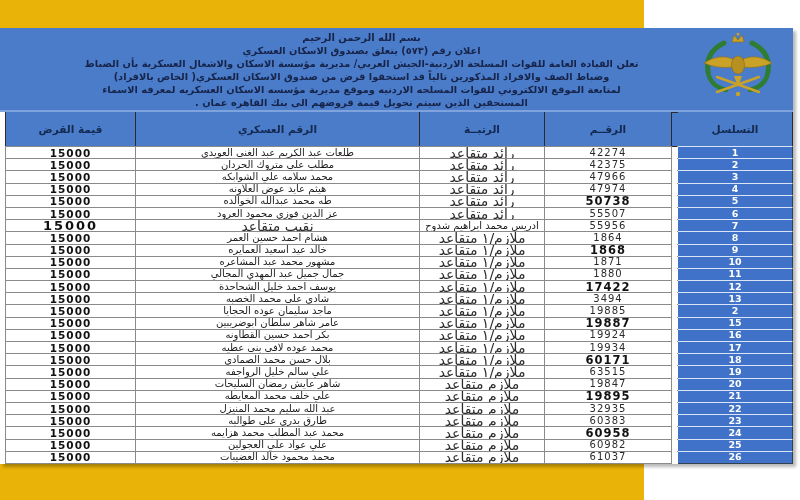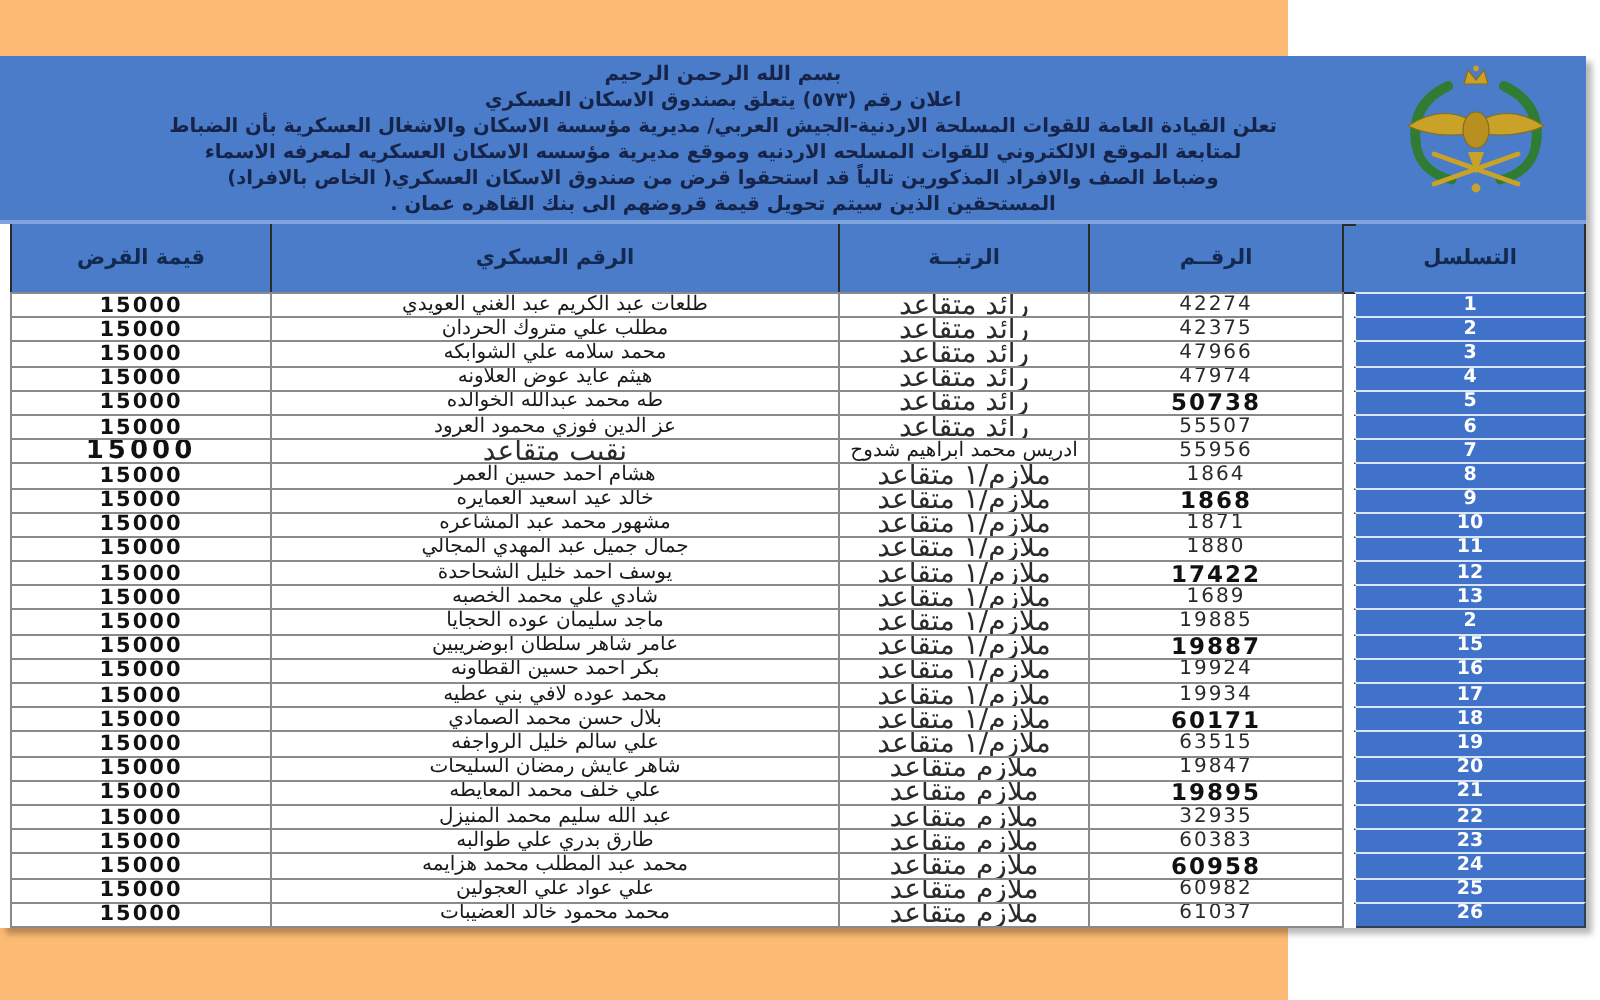--- a/index.html
+++ b/index.html
@@ -1,21 +1,21 @@
 <!DOCTYPE html>
 <html lang="ar"><head>
 <meta charset="utf-8">
 <style>
   html,body{margin:0;padding:0;}
   body{
     width:800px;height:500px;background:#ffffff;overflow:hidden;
     font-family:"DejaVu Sans", sans-serif;
     -webkit-font-smoothing:antialiased;
   }
-  .page{position:relative;width:644px;height:500px;background:#fdba74;}
+  .page{position:relative;width:644px;height:500px;background:#eab308;}
   .doc{
     position:absolute;left:0;top:28px;width:793px;
     box-shadow:3px 3px 3px rgba(0,0,0,0.28);
     background:#ffffff;
   }
   
   .band{
     position:relative;height:82px;background:#4a7cc9;
     border-bottom:2px solid #7fa3dc;
   }
@@ -87,22 +87,22 @@
 
           <path d="M18 60 L60 45" stroke="#c9a227" stroke-width="2.4" stroke-linecap="round"></path>
           <path d="M18 45 L60 60" stroke="#c9a227" stroke-width="2.4" stroke-linecap="round"></path>
           <circle cx="39" cy="62" r="2.2" fill="#c9a227"></circle>
         </svg>
       </div>
       <div class="htext" dir="rtl">
         <div class="basmala">بسم الله الرحمن الرحيم</div>
         <div class="hline">اعلان رقم (٥٧٣) يتعلق بصندوق الاسكان العسكري</div>
         <div class="hline">تعلن القيادة العامة للقوات المسلحة الاردنية-الجيش العربي/ مديرية مؤسسة الاسكان والاشغال العسكرية بأن الضباط</div>
+        <div class="hline">وضباط الصف والافراد المذكورين تالياً قد استحقوا قرض من صندوق الاسكان العسكري( الخاص بالافراد)</div>
         <div class="hline">لمتابعة الموقع الالكتروني للقوات المسلحه الاردنيه وموقع مديرية مؤسسه الاسكان العسكريه لمعرفه الاسماء</div>
-        <div class="hline">وضباط الصف والافراد المذكورين تالياً قد استحقوا قرض من صندوق الاسكان العسكري( الخاص بالافراد)</div>
         <div class="hline">المستحقين الذين سيتم تحويل قيمة قروضهم الى بنك القاهره عمان .</div>
       </div>
     </div>
 
     <div class="table" dir="rtl">
       <div class="trow thead">
         <div class="cell">التسلسل</div>
         <div class="gapcell"></div>
         <div class="cell">الرقــم</div>
         <div class="cell">الرتبــة</div>
@@ -202,21 +202,21 @@
         <div class="cell serial">12</div>
         <div class="gapcell"></div>
         <div class="cell number num-bold">17422</div>
         <div class="cell rank">ملازم/١ متقاعد</div>
         <div class="cell name">يوسف احمد خليل الشحاحدة</div>
         <div class="cell loan">15000</div>
       </div>
         <div class="trow data">
         <div class="cell serial">13</div>
         <div class="gapcell"></div>
-        <div class="cell number">1689</div>
+        <div class="cell number">3494</div>
         <div class="cell rank">ملازم/١ متقاعد</div>
         <div class="cell name">شادي علي محمد الخصبه</div>
         <div class="cell loan">15000</div>
       </div>
         <div class="trow data">
         <div class="cell serial">2</div>
         <div class="gapcell"></div>
         <div class="cell number">19885</div>
         <div class="cell rank">ملازم/١ متقاعد</div>
         <div class="cell name">ماجد سليمان عوده الحجايا</div>

